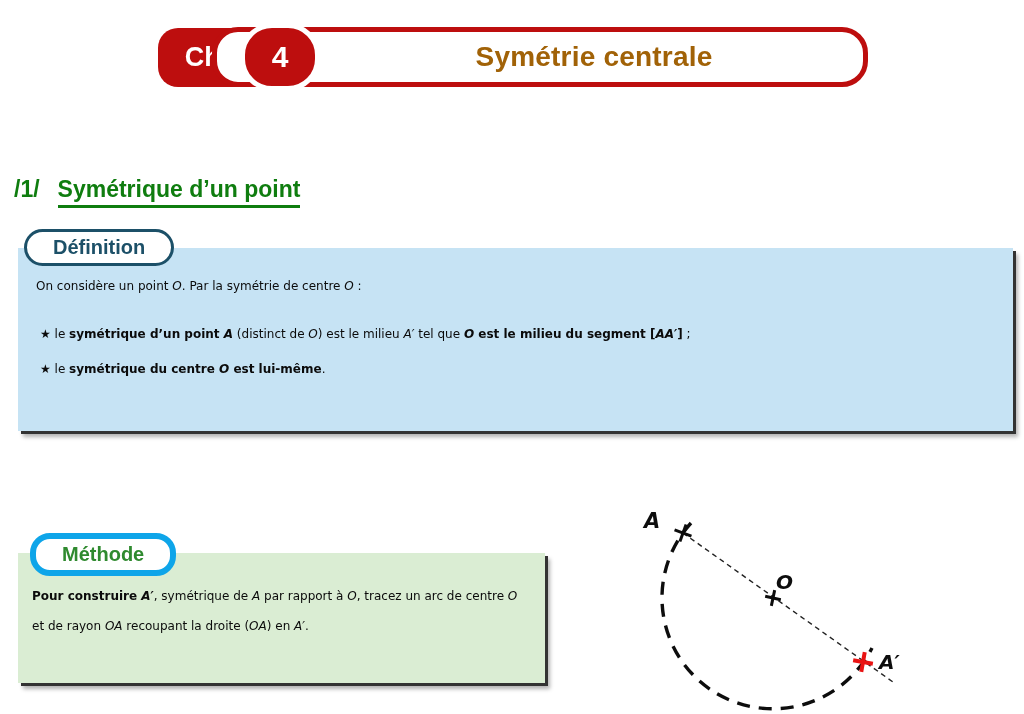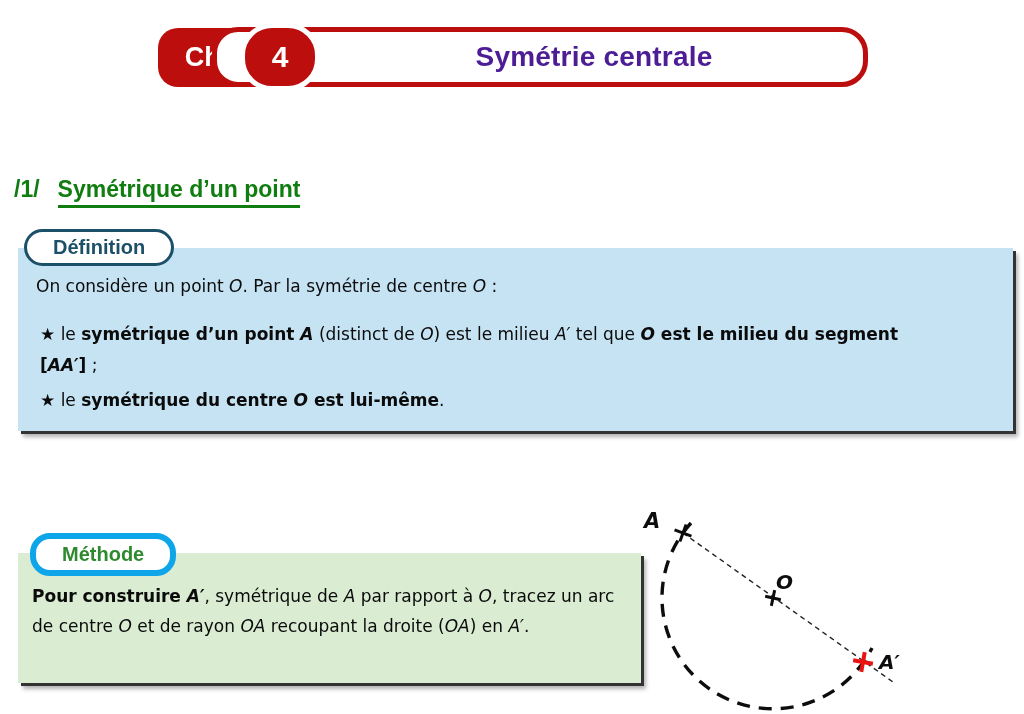--- a/index.html
+++ b/index.html
@@ -6,21 +6,21 @@
   #page{position:relative;width:1024px;height:714px;background:#ffffff;overflow:hidden;
         font-family:"DejaVu Sans",sans-serif;}
 
   
   .ch-pill{position:absolute;left:158px;top:28px;width:97px;height:59px;
            background:#BD0E0E;border-radius:20px;display:flex;align-items:center;justify-content:center;}
   .ch-pill span{color:#fff;font-family:"Liberation Sans",sans-serif;font-weight:bold;font-size:27px;}
   .banner{position:absolute;left:212px;top:27px;width:646px;height:50px;background:#fff;
           border:5px solid #BD0E0E;border-radius:26px;display:flex;align-items:center;}
   .banner .title-wrap{margin-left:108px;flex:1;text-align:center;
-          font-family:"Liberation Sans",sans-serif;font-weight:800;font-size:28px;color:#4c1d95;
+          font-family:"Liberation Sans",sans-serif;font-weight:800;font-size:28px;color:#a16207;
           letter-spacing:0.2px;}
   .num-badge{position:absolute;left:240px;top:23px;width:70px;height:58px;background:#BD0E0E;
           border:5px solid #ffffff;border-radius:32px;display:flex;align-items:center;justify-content:center;}
   .num-badge span{color:#fff;font-family:"Liberation Sans",sans-serif;font-weight:bold;font-size:30px;}
 
   
   .section-heading{position:absolute;left:14px;top:176px;display:flex;gap:18px;align-items:baseline;
           font-family:"Liberation Sans",sans-serif;font-weight:bold;font-size:23px;color:#0F7D0F;}
   .section-heading .sec-title{border-bottom:3px solid #0F7D0F;padding-bottom:2px;}
 
@@ -29,24 +29,24 @@
          font-family:"Liberation Sans",sans-serif;font-weight:bold;font-size:20px;
          padding:4px 26px;}
   .badge-def{left:24px;top:229px;border:3px solid #1C5068;color:#1C5068;}
   .badge-met{left:30px;top:533px;border:6px solid #0ea5e9;color:#2F8A2F;}
 
   
   .cbox{position:absolute;z-index:1;
         box-shadow:3px 3px 0 0 #333333, 5px 6px 4px rgba(0,0,0,0.30);}
   .def-box{left:18px;top:248px;width:995px;height:183px;background:#C6E3F4;
         box-sizing:border-box;padding:23px 14px 0 10px;}
-  .met-box{left:18px;top:553px;width:623px;height:130px;background:#DAEDD3;
+  .met-box{left:18px;top:553px;width:527px;height:130px;background:#DAEDD3;
         box-sizing:border-box;padding:28px 12px 0 10px;}
 
-  .def-box p, .met-box p{margin:0;font-size:17px;line-height:31px;color:#0b0b0b;}
+  .def-box p, .met-box p{margin:0;font-size:12px;line-height:31px;color:#0b0b0b;}
   .def-intro{padding-left:8px;margin-bottom:17px !important;}
   .def-bullet{padding-left:12px;max-width:905px;}
   .def-bullet.first{margin-bottom:4px !important;}
   .met-text{line-height:30px !important;padding-left:4px;}
 
   .rich .b{font-weight:bold;}
   .rich .i{font-style:italic;}
 
   
   .figure{position:absolute;left:600px;top:478px;width:320px;height:236px;z-index:0;}

